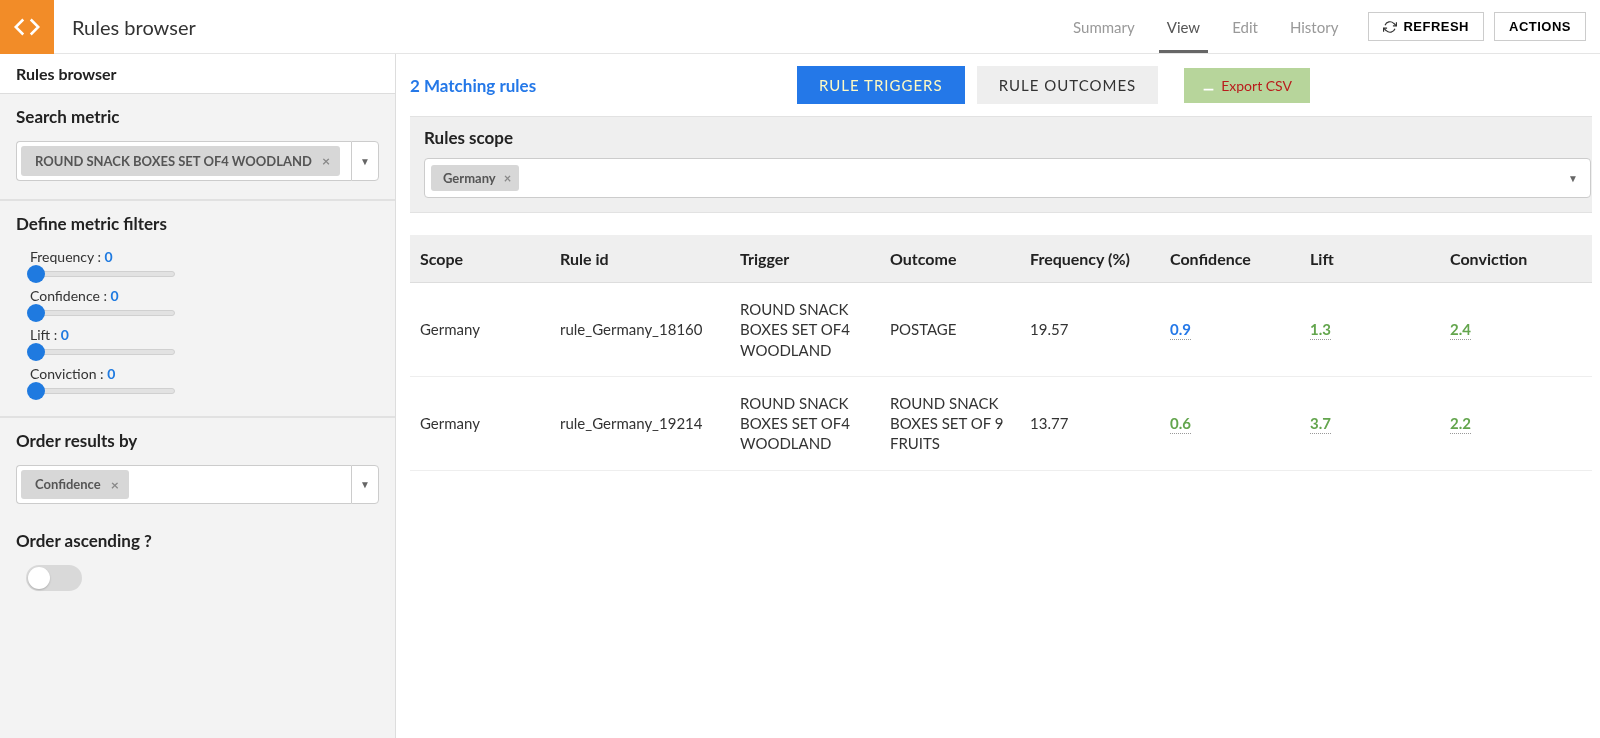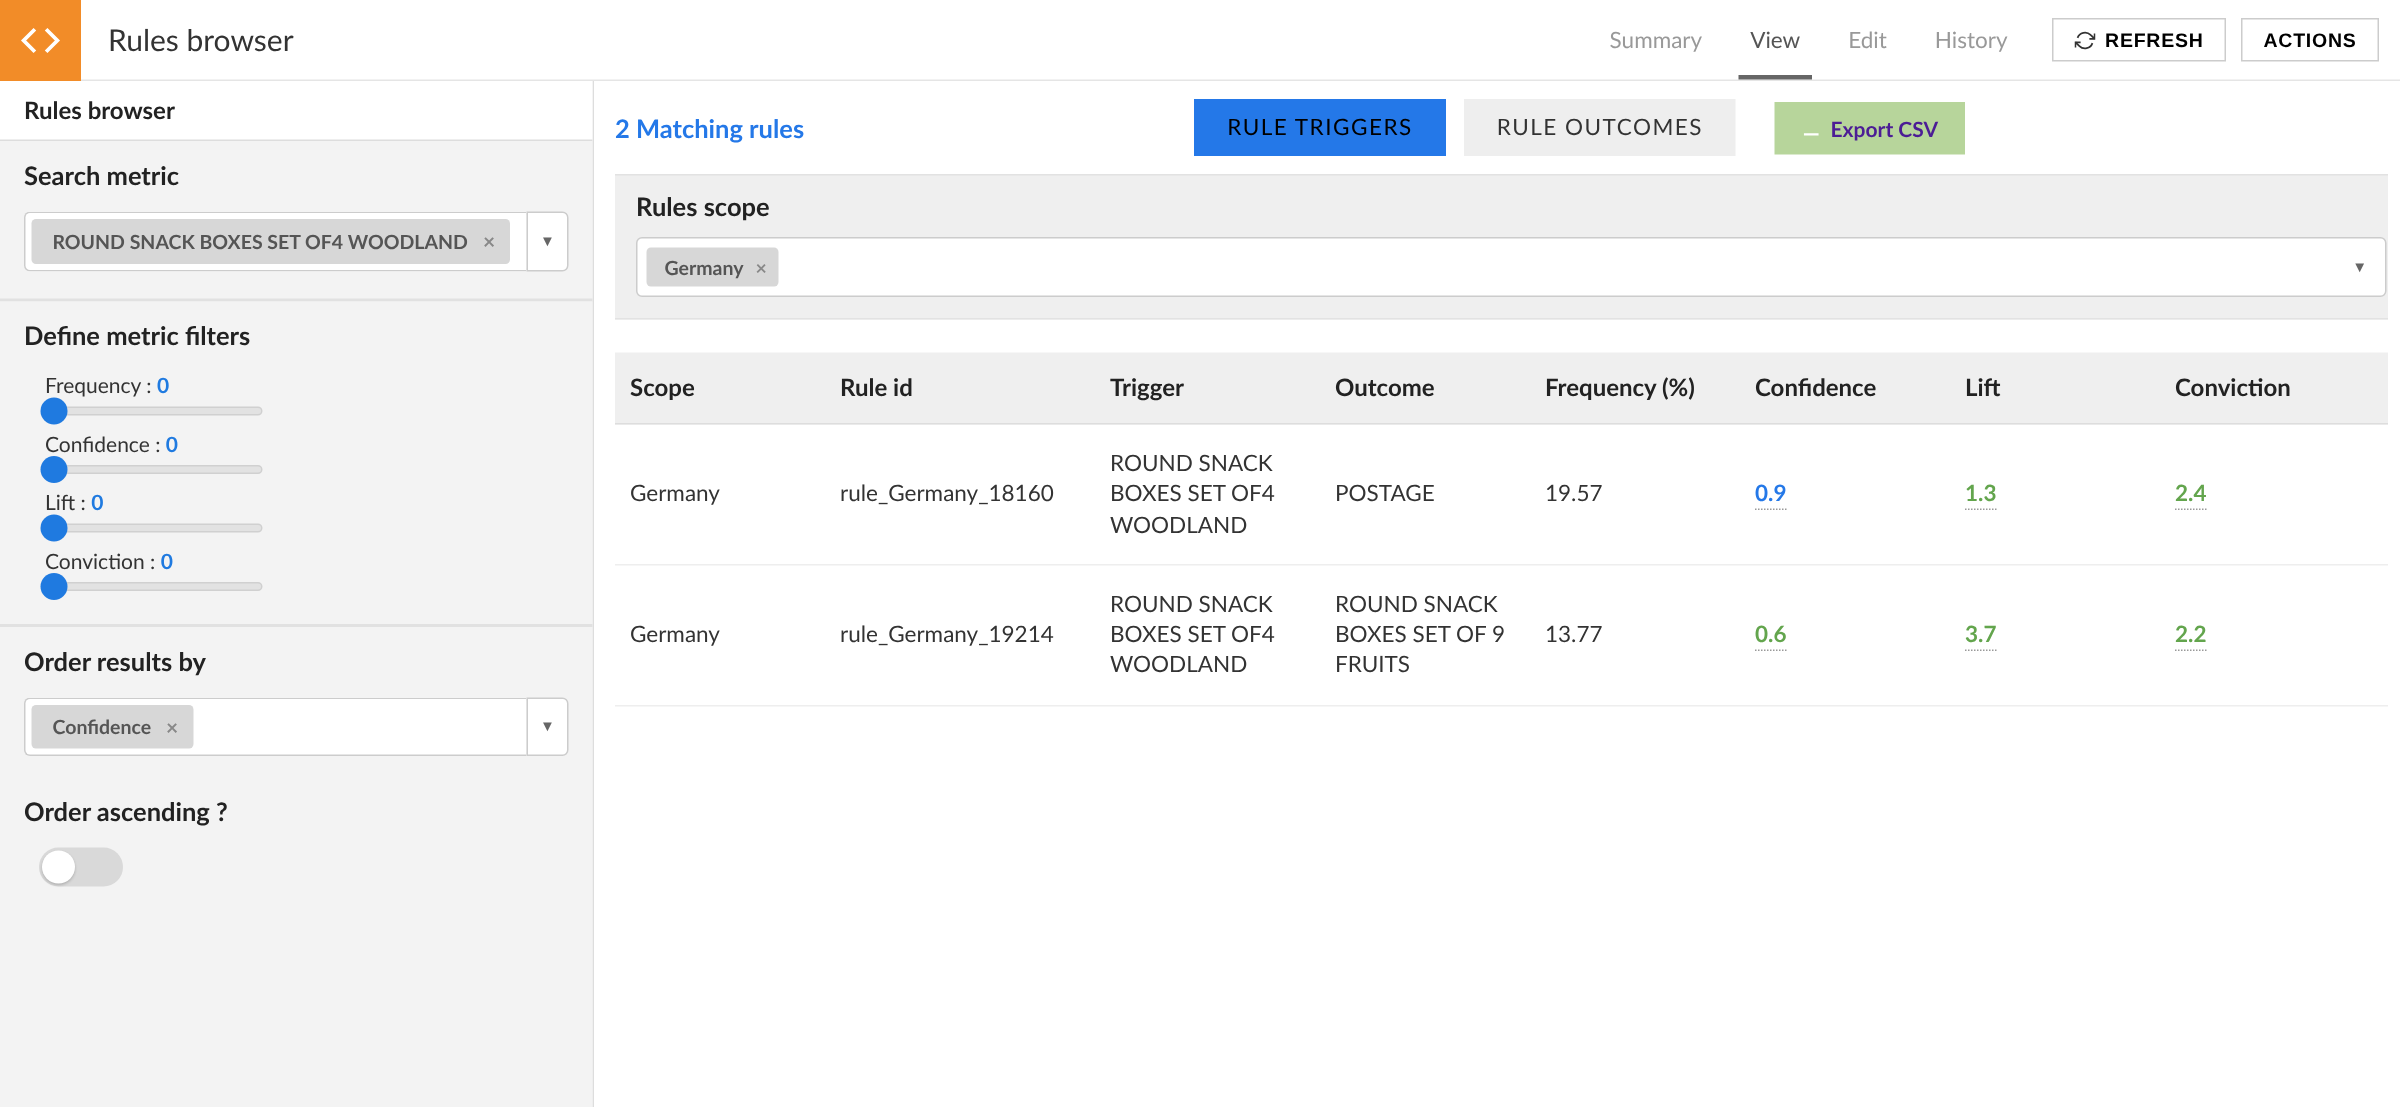--- a/index.html
+++ b/index.html
@@ -54,23 +54,23 @@
 
 .toggle { width:56px; height:26px; background:#d9d9d9; border-radius:13px; position:relative; cursor:pointer; margin-left:10px; margin-top:6px;}
 .toggle-knob { position:absolute; left:2px; top:2px; width:22px; height:22px; background:#fff; border-radius:50%; box-shadow:0 1px 2px rgba(0,0,0,.2); }
 
 
 .main { flex:1; padding:12px 8px 0 14px; background:#fff; display:flex; flex-direction:column; }
 .main-top { display:flex; align-items:center; gap:12px; margin-bottom:12px; }
 .matching { color:#2478e8; font-weight:700; font-size:17px; flex:0 0 auto; }
 .main-top-spacer { flex:1; }
 .tab-btn { font-size:15px; font-weight:400; letter-spacing:1px; padding:10px 22px; cursor:pointer; text-align:center; }
-.tab-btn.primary { background:#2478e8; color:#000000;text-align:right; }
+.tab-btn.primary { background:#2478e8; color:#fef9c3;text-align:right; }
 .tab-btn.secondary { background:#eee; color:#333; }
-.export-btn { background:#b7d59b; color:#4c1d95; padding:9px 18px; font-weight:700; font-size:14px; display:flex; align-items:center; gap:6px; margin-left:14px; cursor:pointer;}
+.export-btn { background:#b7d59b; color:#b91c1c; padding:9px 18px; font-weight:400; font-size:14px; display:flex; align-items:center; gap:6px; margin-left:14px; cursor:pointer;}
 .scope-bar { background:#efefef; border:1px solid #e2e2e2; border-left:none; border-right:none; }
 .scope-bar-inner { padding:10px 1px 14px 14px; }
 .scope-title { font-weight:700; font-size:17px; margin-bottom:10px; }
 .scope-select { background:#fff; border:1px solid #ccc; border-radius:4px; padding:6px; display:flex; align-items:center;}
 .scope-chip { background:#d7d7d7; color:#555; font-weight:700; font-size:13px; padding:5px 8px 5px 12px; border-radius:3px; display:flex; align-items:center; gap:8px; }
 .scope-caret { margin-left:auto; color:#666; font-size:10px; padding:0 6px; cursor:pointer; }
 
 
 table.rules { width:100%; border-collapse:collapse; margin-top:22px; }
 table.rules th { text-align:left; font-weight:700; font-size:16px; color:#222; padding:14px 10px; background:#efefef; border-bottom:1px solid #ddd; }

